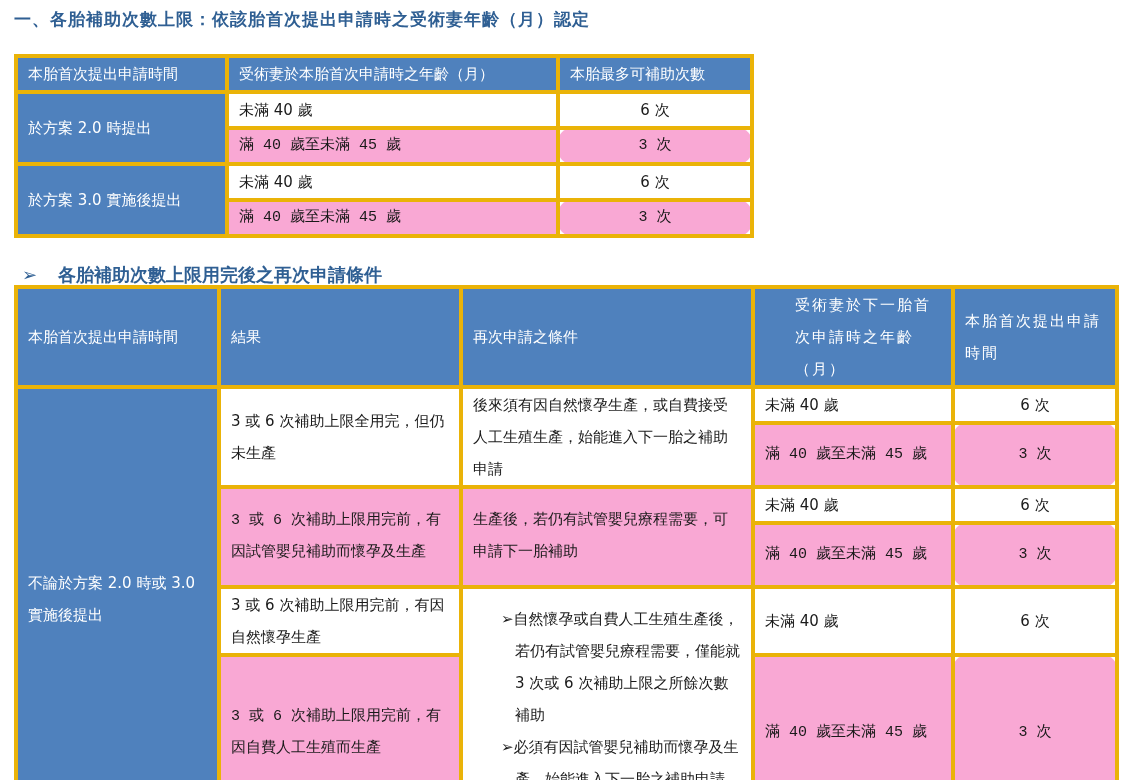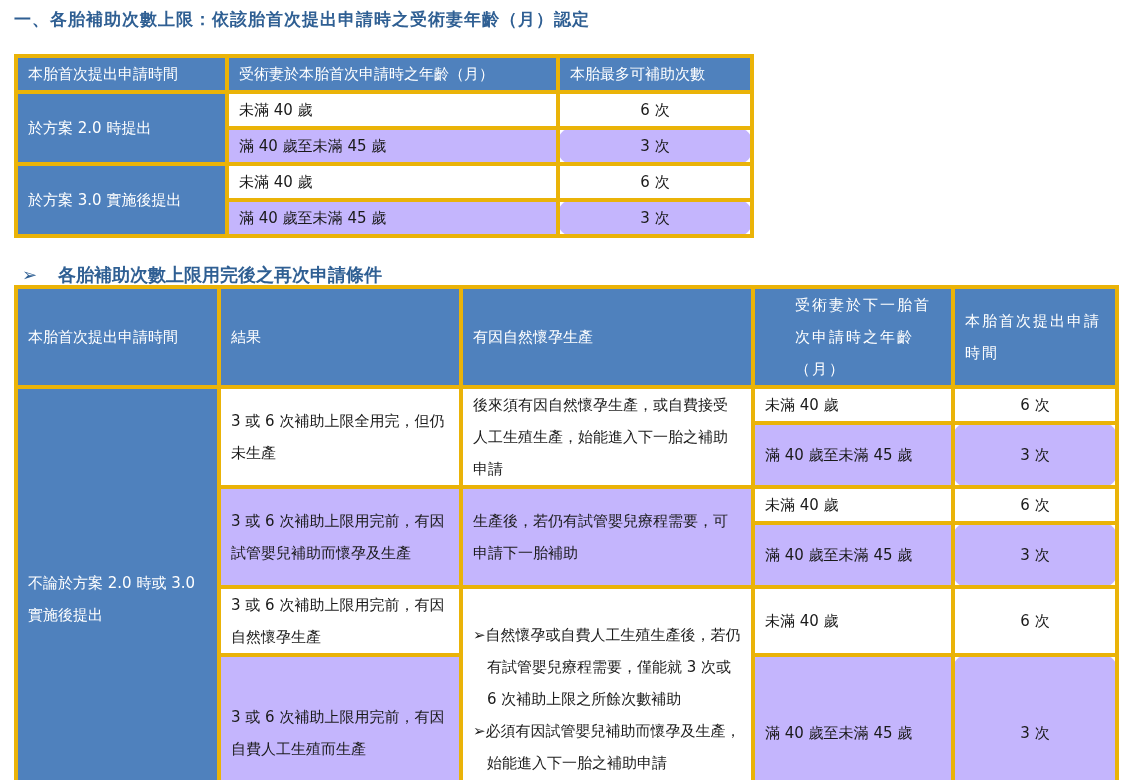--- a/index.html
+++ b/index.html
@@ -27,26 +27,26 @@
     border: 4px solid #eab308;
     padding: 0 10px;
     vertical-align: middle;
     text-align: left;
     font-weight: normal;
     line-height: 32px;
   }
   th { background: #4f81bd; color: #fff; }
   .blue { background: #4f81bd; color: #fff; }
   .white { background: #ffffff; }
-  .lav { background: #c4b5fd; }
+  .lav { background: #f9a8d4; font-family: Liberation Mono, monospace; }
   .center { text-align: center; border-radius: 14px; }
   #t1 { left: 14px; top: 54px; width: 736px; }
   #t1 th, #t1 td { height: 29px; }
   #t2 { left: 14px; top: 285px; width: 1101px; font-size: 15px; }
-  .bullet { display: block; padding-left: 14px; text-indent: -14px; }
+  .bullet { display: block; padding-left: 14px; text-indent: -14px; margin-left: 28px; }
 </style>
 </head>
 <body>
 
 <div class="title">一、各胎補助次數上限：依該胎首次提出申請時之受術妻年齡（月）認定</div>
 
 <table id="t1">
   <colgroup>
       <col style="width:211px">
       <col style="width:331px">
@@ -90,21 +90,21 @@
     <col style="width:203px">
       <col style="width:242px">
       <col style="width:292px">
       <col style="width:200px">
       <col style="width:164px">
   </colgroup>
   <thead>
     <tr style="height:66px">
       <th>本胎首次提出申請時間</th>
       <th>結果</th>
-      <th>有因自然懷孕生產</th>
+      <th>再次申請之條件</th>
       <th style="letter-spacing:2px;padding-left:40px;">受術妻於下一胎首次申請時之年齡（月）</th>
       <th style="letter-spacing:2px;">本胎首次提出申請時間</th>
     </tr>
   </thead>
   <tbody>
     <tr style="height:33px">
       <td rowspan="6" class="blue">不論於方案 2.0 時或 3.0 實施後提出</td>
       <td rowspan="2" class="white">3 或 6 次補助上限全用完，但仍未生產</td>
       <td rowspan="2" class="white">後來須有因自然懷孕生產，或自費接受人工生殖生產，始能進入下一胎之補助申請</td>
       <td class="white">未滿 40 歲</td>

